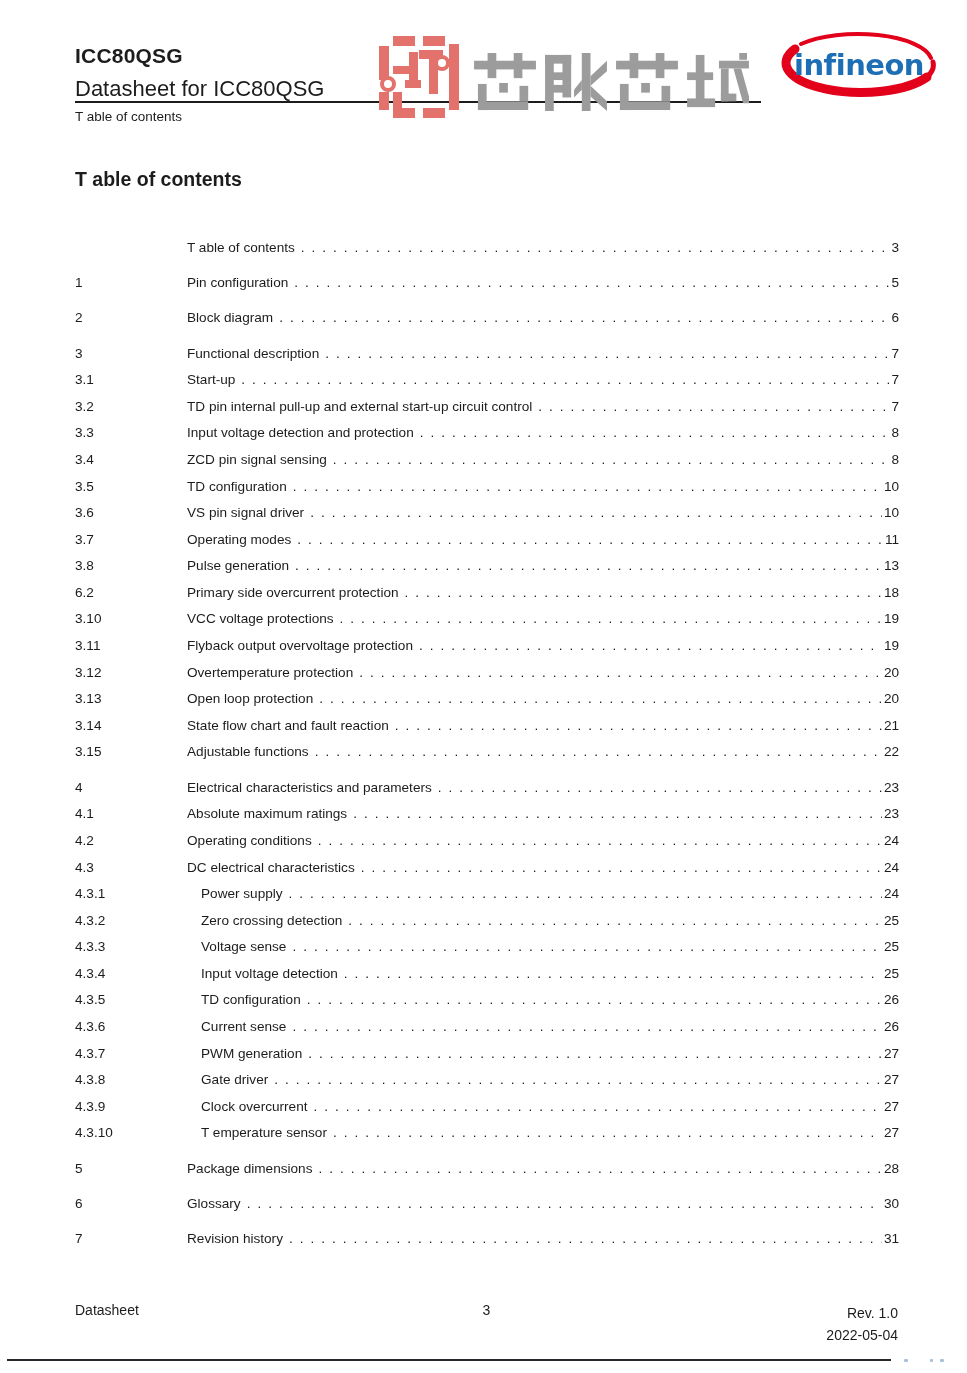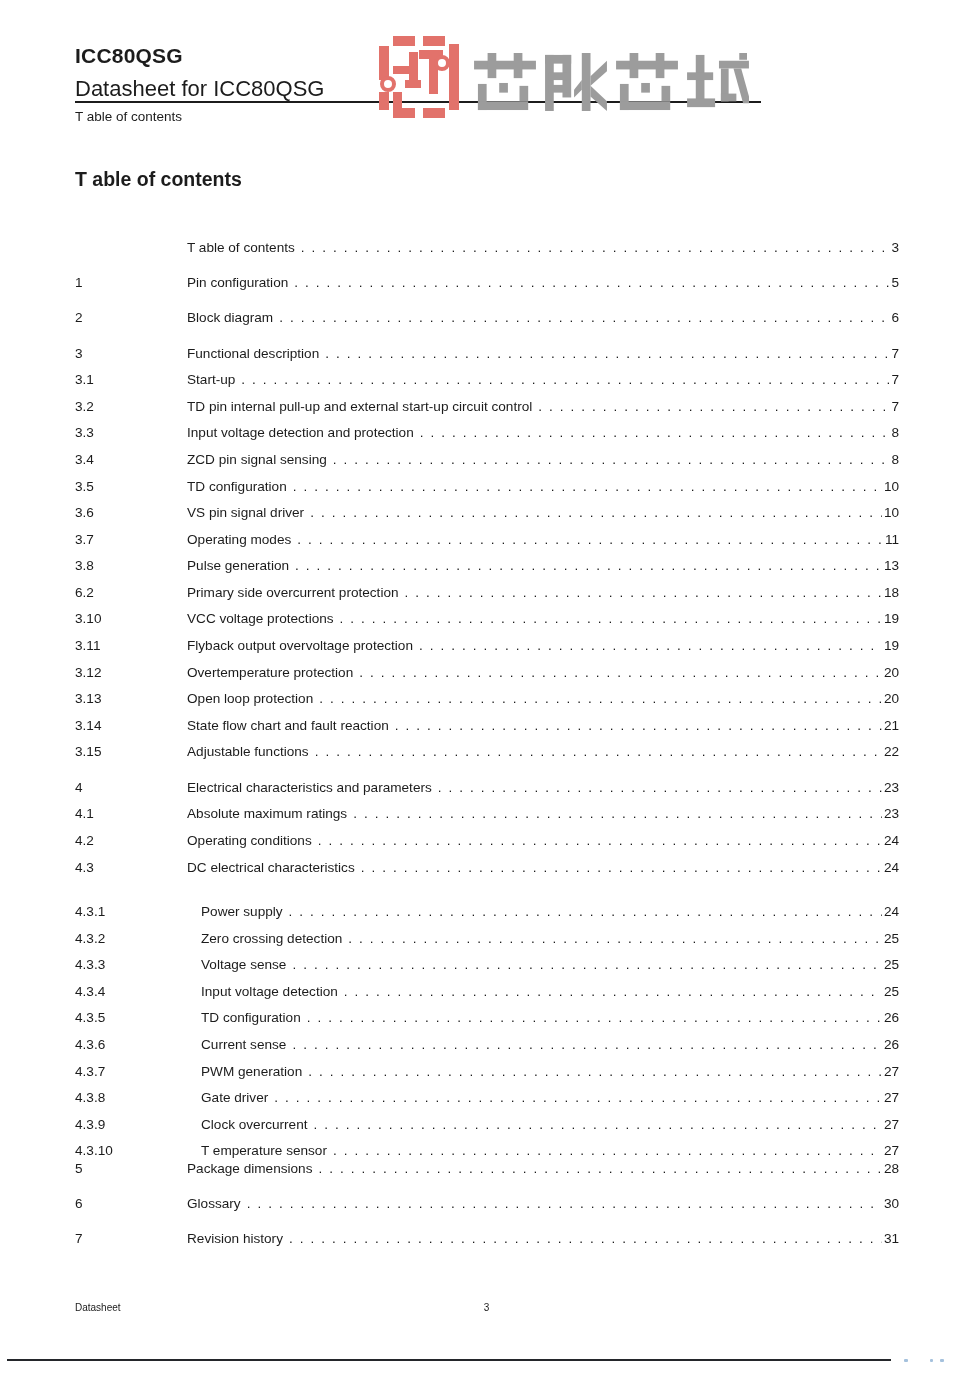--- a/index.html
+++ b/index.html
@@ -33,29 +33,29 @@
   }
 
   
   .toc-heading { position:absolute; left:75px; top:168px; font-size:19.5px; font-weight:700; }
 
   .toc-list { position:absolute; left:75px; top:231px; width:824px; }
   .toc-row { display:flex; align-items:baseline; height:26.6px; font-size:13.6px; cursor:pointer; }
   .toc-row.group-start { margin-top:8.7px; }
   .toc-row .num   { flex:none; width:112px; }
   .toc-row .title { flex:none; padding-right:4px; white-space:nowrap; }
-  .toc-row.level-3 .title { padding-left:14px;margin-top:18px; }
+  .toc-row.level-3 .title { padding-left:14px; }
   .toc-row .leader {
     flex:1 1 auto; overflow:hidden; white-space:nowrap;
     letter-spacing:1.6px; padding:0 2px; color:#1c1c1c;
   }
   .toc-row .pg { flex:none; padding-left:2px; }
 
   
-  .footer { position:absolute; left:75px; top:1302px; width:823px; display:flex; align-items:flex-start; font-size:10px; }
+  .footer { position:absolute; left:75px; top:1302px; width:823px; display:flex; align-items:flex-start; font-size:14px; }
   .footer .f-left   { flex:1; text-align:left; }
   .footer .f-center { flex:1; text-align:center; }
   .footer .f-right  { flex:1; text-align:right; line-height:1.6; }
   .bottom-rule { position:absolute; left:7px; top:1359px; width:884px; height:2.4px; background:#24272b; }
   .corner-marks { position:absolute; left:902px; top:1355px; width:52px; height:10px; opacity:.7; }
   .corner-marks i { position:absolute; width:4px; height:3px; background:#7fa8cf; border-radius:1px; }
   .corner-marks i:nth-child(1){ left:2px;  top:4px; }
   .corner-marks i:nth-child(2){ left:28px; top:4px; width:3px;}
   .corner-marks i:nth-child(3){ left:38px; top:4px; }
 </style>
@@ -135,20 +135,28 @@
           <rect x="33" y="8" width="31" height="8"></rect>
           <rect x="35" y="16" width="8" height="34"></rect>
           <rect x="35" y="42" width="16" height="8"></rect>
           <polygon points="48,16 58,52 66,52 56,16"></polygon>
           <rect x="54" y="0" width="8" height="7"></rect>
         </g>
       </svg>
     </div>
   </div>
 
+  <div class="brand-logo">
+    <svg viewBox="0 0 158 72">
+      <path d="M 22 13 A 74 28 0 0 1 152 27" fill="none" stroke="#e2001a" stroke-width="4" stroke-linecap="round"></path>
+      <path d="M 16 18 A 74 29 0 0 0 148 46" fill="none" stroke="#e2001a" stroke-width="9" stroke-linecap="round"></path>
+      <path d="M 148 46 A 76 30 0 0 0 154 31" fill="none" stroke="#e2001a" stroke-width="5" stroke-linecap="round"></path>
+    </svg>
+    <div class="brand-word">infineon</div>
+  </div>
 
   <h1 class="toc-heading">T able of contents</h1>
 
   <div class="toc-list">
       <div class="toc-row group-start">
         <span class="num"></span>
         <span class="title">T able of contents</span>
         <span class="leader">. . . . . . . . . . . . . . . . . . . . . . . . . . . . . . . . . . . . . . . . . . . . . . . . . . . . . . . . . . . . . . . . . . . . . . . . . . . . . . . . . . . . . . . . . . . . . . . . . . . . . . . . . . . . . . . . . . . . . . . . . . . . . . . . . . . . . . . . . . . . . . . . . . . . . . . . . . . . . . . . . . . . . . . . . . . . . . . . . . . . </span>
         <span class="pg">3</span>
       </div>
@@ -361,20 +369,22 @@
         <span class="title">Revision history</span>
         <span class="leader">. . . . . . . . . . . . . . . . . . . . . . . . . . . . . . . . . . . . . . . . . . . . . . . . . . . . . . . . . . . . . . . . . . . . . . . . . . . . . . . . . . . . . . . . . . . . . . . . . . . . . . . . . . . . . . . . . . . . . . . . . . . . . . . . . . . . . . . . . . . . . . . . . . . . . . . . . . . . . . . . . . . . . . . . . . . . . . . . . . . . </span>
         <span class="pg">31</span>
       </div>
     </div>
 
   <div class="footer">
     <div class="f-left">Datasheet</div>
     <div class="f-center">3</div>
     <div class="f-right">
+      <div>Rev. 1.0</div>
+      <div>2022-05-04</div>
     </div>
   </div>
   <div class="bottom-rule"></div>
   <div class="corner-marks">
       <i></i>
       <i></i>
       <i></i>
     </div>
 
 </div>

